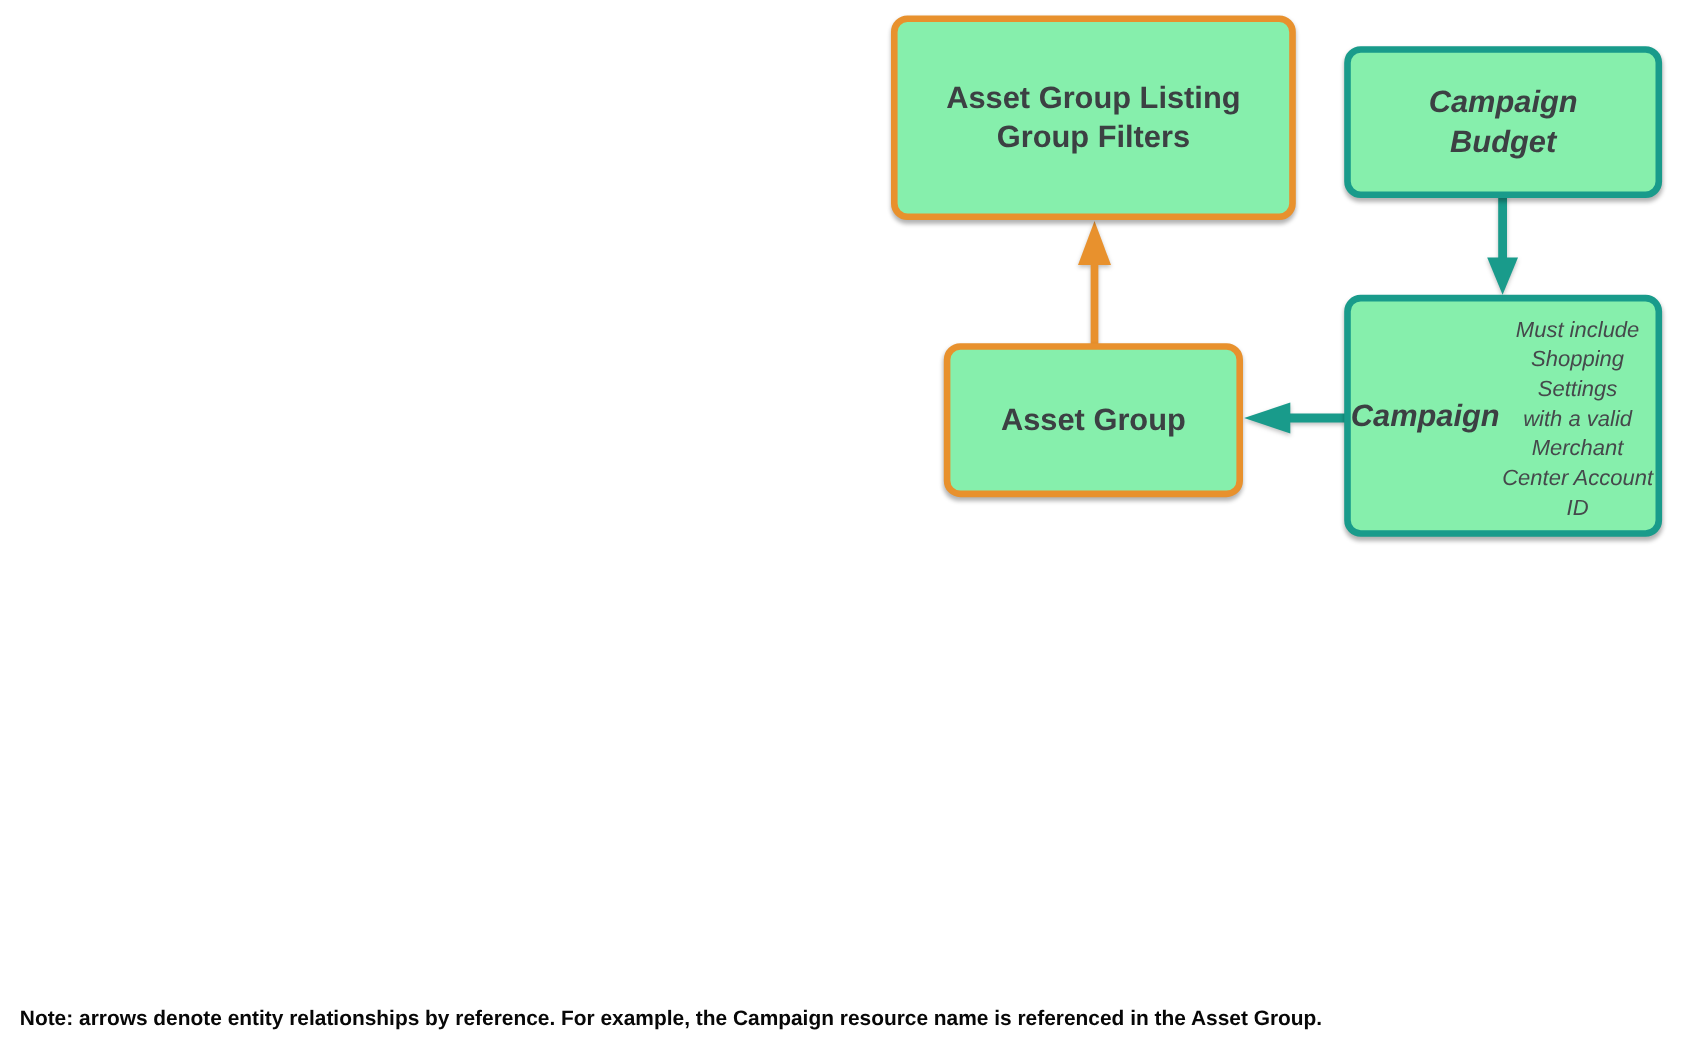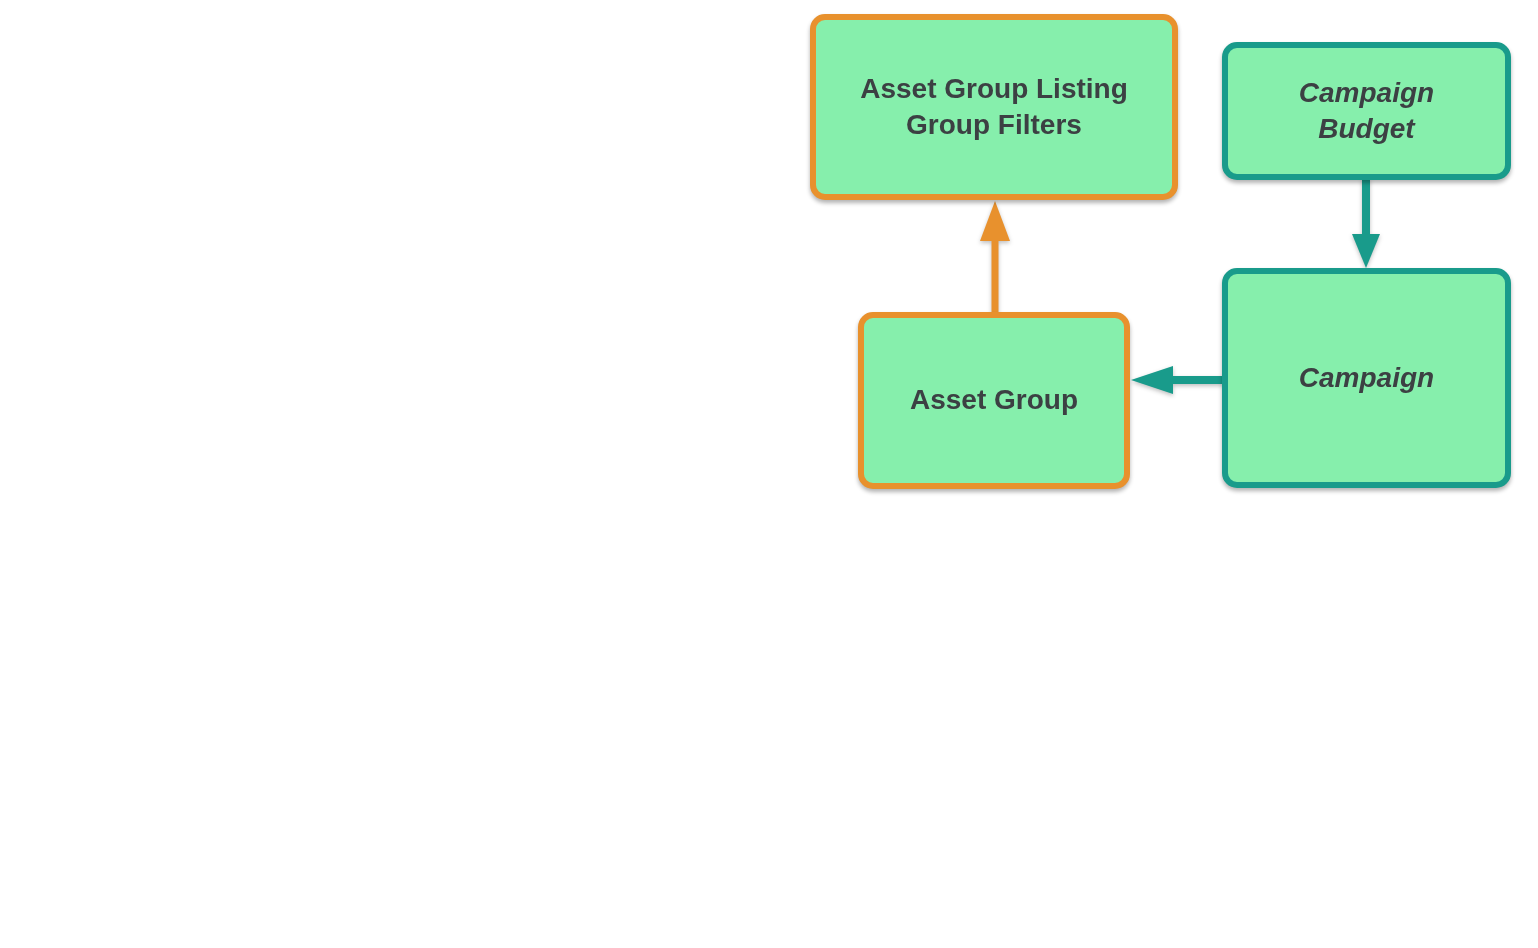--- a/index.html
+++ b/index.html
@@ -44,21 +44,21 @@
     color: #45484B;
     font-size: 21px;
     line-height: 1.33;
     white-space: pre-line;
     margin-top: 5px;
   }
 
   
   .node-filters        { left: 810px;  top: 14px;  width: 368px; height: 186px; }
   .node-campaign-budget{ left: 1222px; top: 42px;  width: 289px; height: 138px; }
-  .node-asset-group    { left: 858px;  top: 312px; width: 272px; height: 177px; }
+  .node-asset-group    { left: 858px;  top: 312px; width: 272px; height: 140px; }
   .node-campaign       { left: 1222px; top: 268px; width: 289px; height: 220px; }
 
   .node-campaign .node-subtitle { font-size: 20px; line-height: 1.35; margin-top: 6px; }
 
   .arrows {
     position: absolute;
     left: 0; top: 0;
     width: 1538px;
     height: 948px;
     pointer-events: none;
@@ -107,16 +107,21 @@
     <div class="node-title">Campaign
 Budget</div>
   </div>
 
   <div class="node node-asset-group accent-orange">
     <div class="node-title">Asset Group</div>
   </div>
 
   <div class="node node-campaign accent-teal">
     <div class="node-title">Campaign</div>
+    <div class="node-subtitle">Must include
+Shopping Settings
+with a valid Merchant
+Center Account ID</div>
   </div>
 
+  <div class="note">Note: arrows denote entity relationships by reference. For example, the Campaign resource name is referenced in the Asset Group.</div>
 
 </div>
 
 </body></html>

